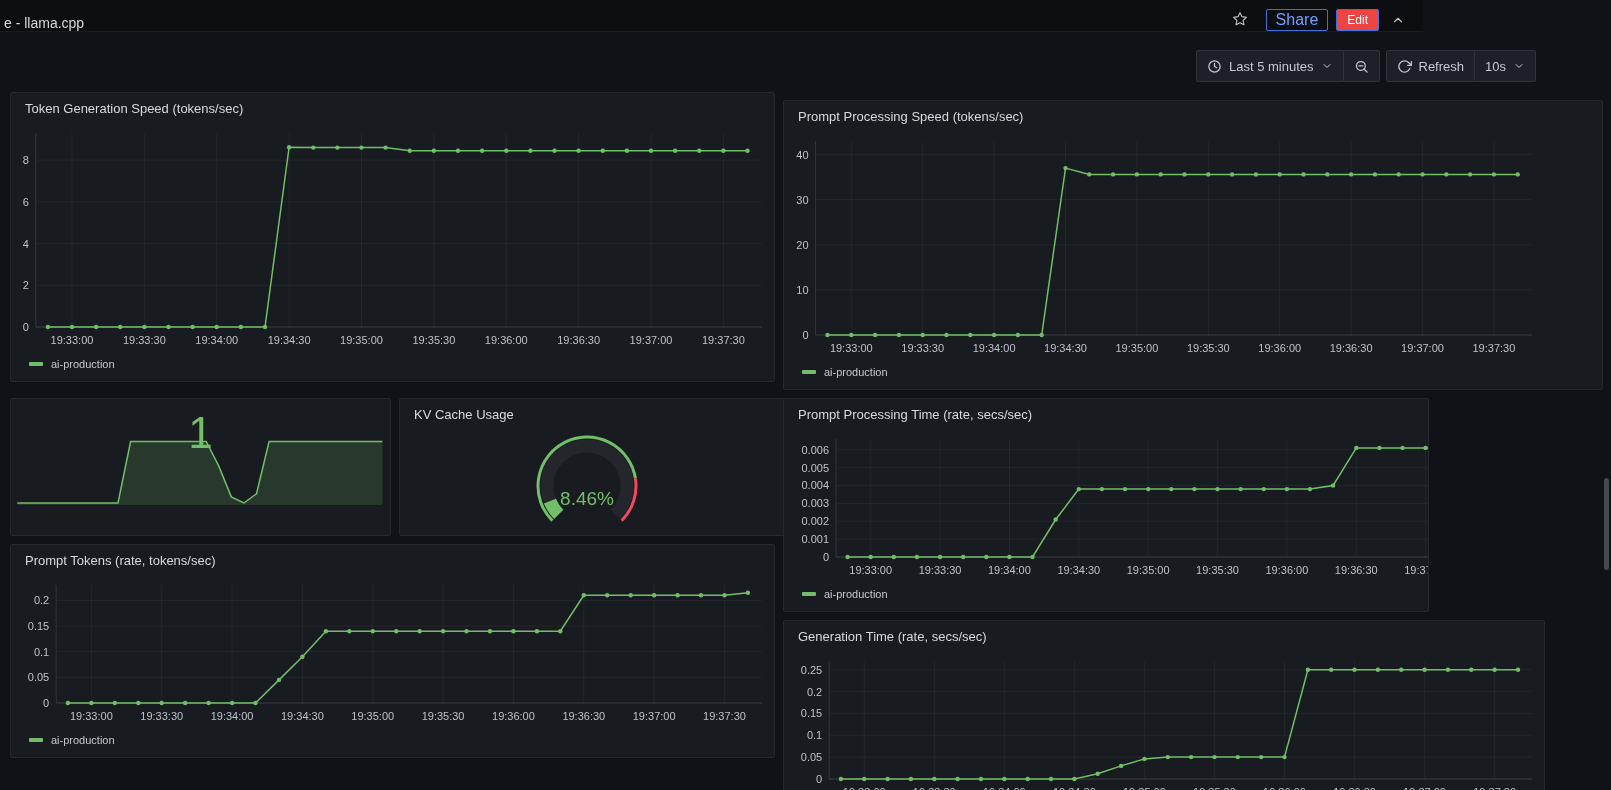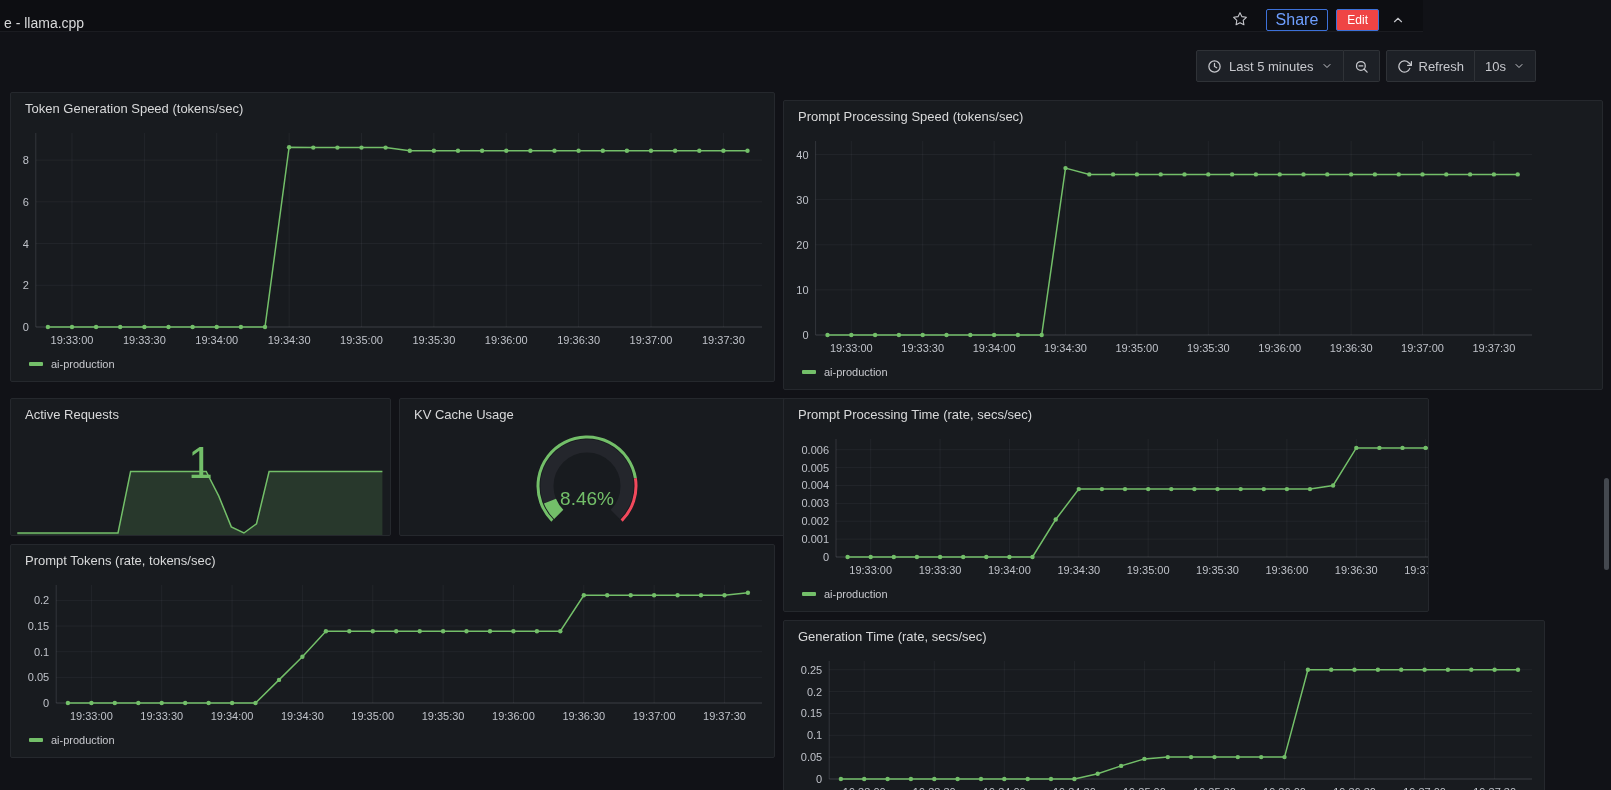--- a/index.html
+++ b/index.html
@@ -265,21 +265,20 @@
       </div>
     <footer class="panel-legend">
       <span class="legend-item">
         <i class="legend-dash"></i>
         <span>ai-production</span>
       </span>
     </footer>
   </section>
 
   <section class="panel p-active">
-    <header class="panel-title">Active Requests</header>
     <div class="panel-body">
       <div class="stat-value">1</div>
     <svg width="379" height="106">
           <path d="M6.3 104.0 L18.9 104.0 L31.5 104.0 L44.1 104.0 L56.7 104.0 L69.3 104.0 L81.8 104.0 L94.4 104.0 L107.0 104.0 L119.6 42.5 L132.2 42.5 L144.8 42.5 L157.4 42.5 L170.0 42.5 L182.6 42.5 L195.2 42.5 L207.8 67.1 L220.3 97.9 L232.9 104.0 L245.5 94.8 L258.1 42.5 L270.7 42.5 L283.3 42.5 L295.9 42.5 L308.5 42.5 L321.1 42.5 L333.7 42.5 L346.3 42.5 L358.9 42.5 L371.4 42.5 L371.4 106 L6.3 106 Z" fill="rgba(115,191,105,0.18)" stroke="none"></path>
           <path d="M6.3 104.0 L18.9 104.0 L31.5 104.0 L44.1 104.0 L56.7 104.0 L69.3 104.0 L81.8 104.0 L94.4 104.0 L107.0 104.0 L119.6 42.5 L132.2 42.5 L144.8 42.5 L157.4 42.5 L170.0 42.5 L182.6 42.5 L195.2 42.5 L207.8 67.1 L220.3 97.9 L232.9 104.0 L245.5 94.8 L258.1 42.5 L270.7 42.5 L283.3 42.5 L295.9 42.5 L308.5 42.5 L321.1 42.5 L333.7 42.5 L346.3 42.5 L358.9 42.5 L371.4 42.5 " fill="none" stroke="#73bf69" stroke-width="1.5"></path>
         </svg>
       </div>
   </section>
 
   <section class="panel p-kv">

